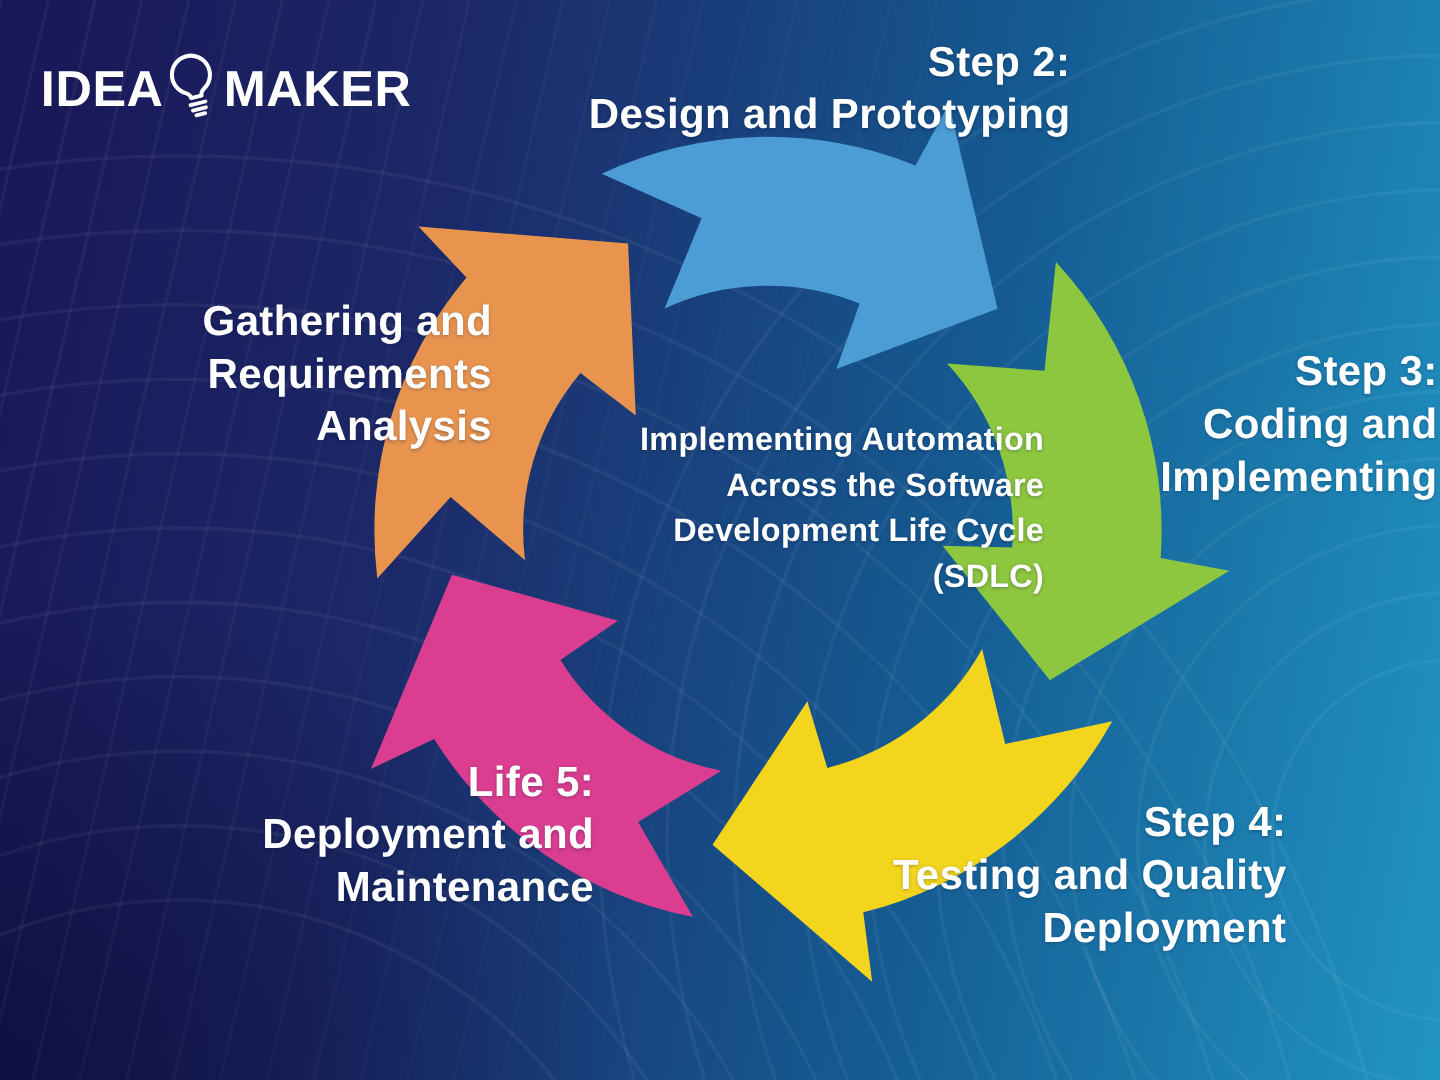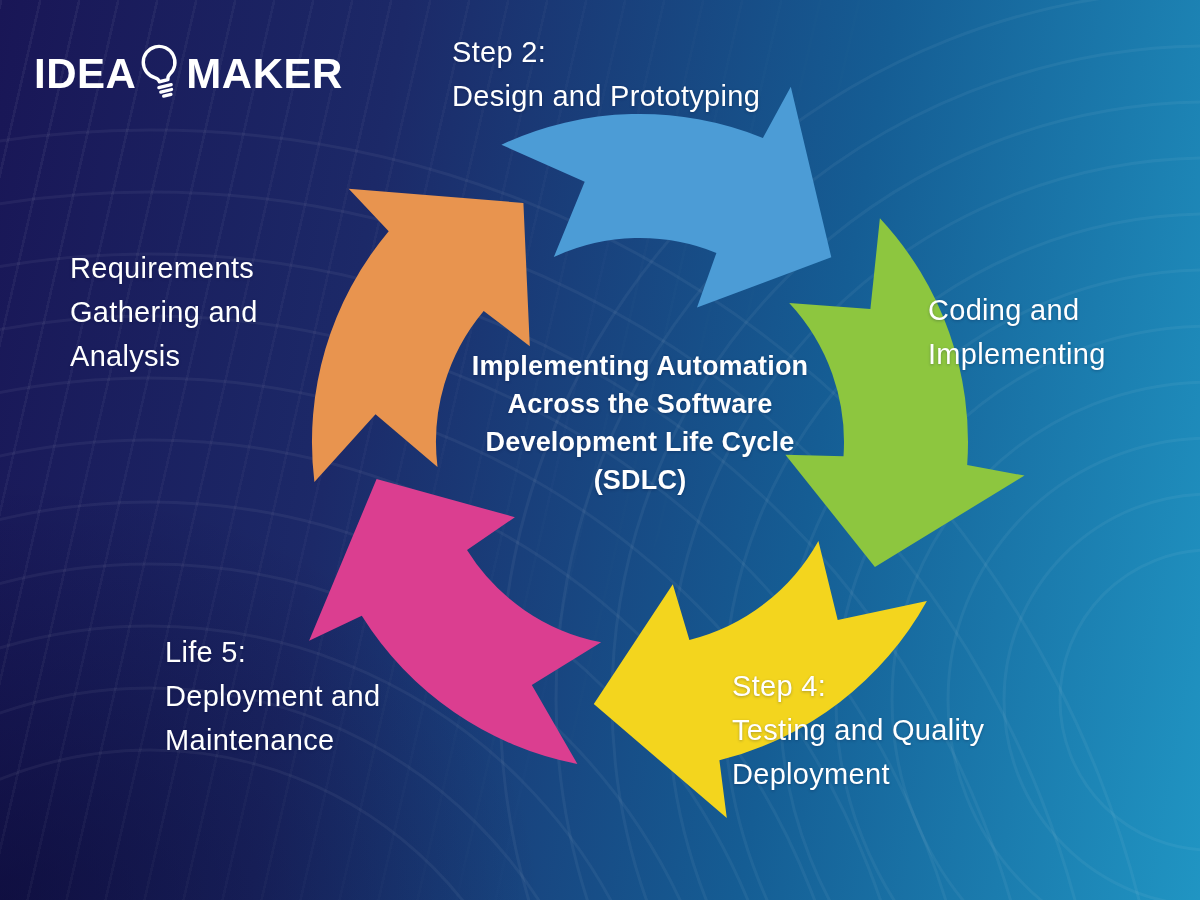--- a/index.html
+++ b/index.html
@@ -19,27 +19,27 @@
     mask-image:linear-gradient(112deg, #000 0%, rgba(0,0,0,0.5) 34%, transparent 62%);
   }
   .bg-arcs{position:absolute;inset:0;pointer-events:none;}
   .cycle{position:absolute;inset:0;}
   .logo{
     position:absolute;left:34px;top:42px;display:flex;align-items:center;
     color:#fff;font-weight:700;font-size:42px;letter-spacing:0.5px;white-space:nowrap;
   }
   .logo .bulb{margin:0 1px 0 3px;transform:rotate(-14deg);}
   .center-title{
-    position:absolute;left:410px;top:347px;width:460px;text-align:center;
+    position:absolute;left:410px;top:347px;width:460px;text-align:right;
     color:#fff;font-weight:700;font-size:27px;line-height:38px;letter-spacing:0.2px;
     text-shadow:0 1px 3px rgba(10,20,60,0.35);
   }
   .step{
-    position:absolute;text-align:left;color:#fff;
-    font-size:29px;line-height:44px;font-weight:400;letter-spacing:0.3px;
+    position:absolute;text-align:right;color:#fff;
+    font-size:35px;line-height:44px;font-weight:700;letter-spacing:0.3px;
     text-shadow:0 1px 3px rgba(10,20,60,0.3);
   }
   .step-1{left:70px;top:246px;width:340px;}
   .step-2{left:452px;top:30px;width:440px;}
   .step-3{left:928px;top:288px;width:270px;}
   .step-4{left:732px;top:664px;width:340px;}
   .step-5{left:165px;top:630px;width:330px;}
 </style>
 </head>
 <body>
@@ -93,31 +93,32 @@
     </svg>
 
   <div class="center-title">
     <div>Implementing Automation</div>
     <div>Across the Software</div>
     <div>Development Life Cycle</div>
     <div>(SDLC)</div>
   </div>
 
   <div class="step step-1">
+    <div>Gathering and</div>
     <div>Requirements</div>
-    <div>Gathering and</div>
     <div>Analysis</div>
   </div>
 
   <div class="step step-2">
     <div>Step 2:</div>
     <div>Design and Prototyping</div>
   </div>
 
   <div class="step step-3">
+    <div>Step 3:</div>
     <div>Coding and</div>
     <div>Implementing</div>
   </div>
 
   <div class="step step-4">
     <div>Step 4:</div>
     <div>Testing and Quality</div>
     <div>Deployment</div>
   </div>
 

